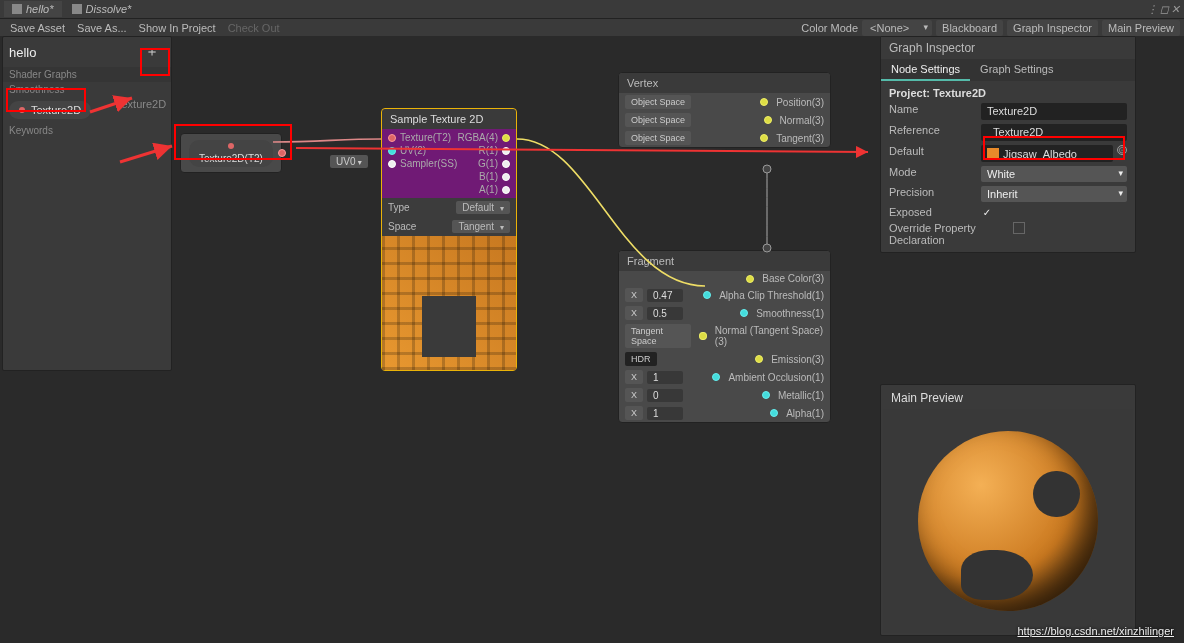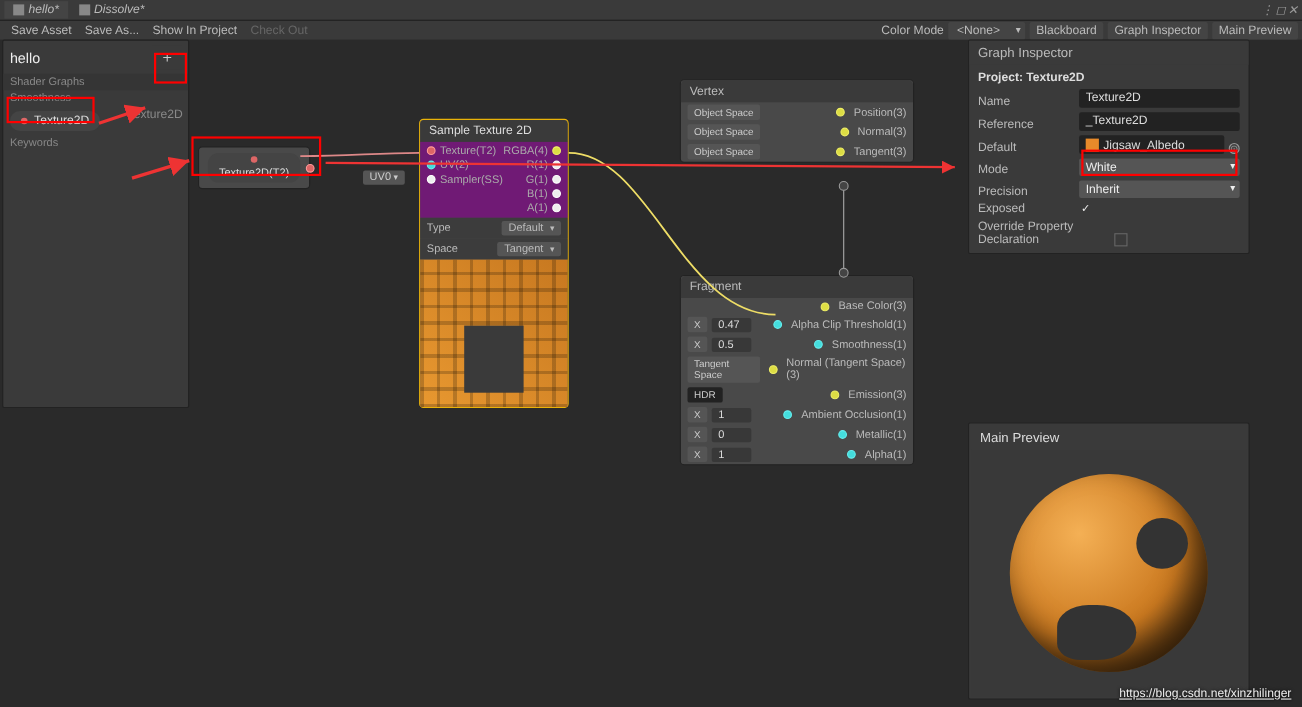--- a/index.html
+++ b/index.html
@@ -50,21 +50,21 @@
 .chip { background:#555; border-radius:2px; padding:2px 6px; font-size:9px; color:#ccc; }
 .chip.num { width:18px; text-align:center; }
 .val-field { background:#383838; border-radius:2px; padding:1px 6px; font-size:10px; width:36px; text-align:left; color:#ddd; }
 .inspector { position:absolute; right:48px; top:0; width:256px; background:#3a3a3a; border:1px solid #222; border-radius:2px; }
 .insp-head { padding:4px 8px; font-size:12px; background:#3a3a3a; }
 .insp-tabs { display:flex; background:#333; }
 .insp-tab { padding:4px 10px; font-size:11px; color:#bbb; }
 .insp-tab.active { border-bottom:2px solid #5ba; color:#eee; }
 .insp-body { padding: 4px 8px; }
 .insp-label { font-size:11px; color:#ddd; padding:2px 0; }
-.insp-row { display:flex; align-items:flex-end; gap:4px; padding:2px 0; font-size:11px; }
+.insp-row { display:flex; align-items:flex-start; gap:4px; padding:2px 0; font-size:11px; }
 .insp-row .lbl { width:88px; color:#bbb; }
 .insp-field { flex:1; background:#222; border-radius:2px; padding:2px 6px; color:#ddd; font-size:11px; height:17px; overflow:hidden;}
 .insp-drop { flex:1; background:#555; border-radius:2px; padding:2px 6px; font-size:11px; color:#eee; position:relative; }
 .insp-drop::after { content:'▾'; position:absolute; right:4px; font-size:9px; }
 .main-preview { position:absolute; right:48px; top:348px; width:256px; background:#3a3a3a; border:1px solid #222; border-radius:2px; padding:2px; }
 .mp-head { padding:4px 8px; font-size:12px; color:#ddd; }
 .sphere-area { width:100%; height:224px; background:#393939; display:flex; align-items:center; justify-content:center; }
 .sphere { width:180px; height:180px; border-radius:50%; background: radial-gradient(circle at 35% 30%, #f4b055, #cc7a20 55%, #5b3812 90%); position:relative; overflow:hidden; box-shadow: inset -12px -16px 28px #0009; }
 .sphere::after { content:''; position:absolute; left:24%; bottom:6%; width:40%; height:28%; background:#333; border-radius:40% 50% 50% 30%; }
 .sphere::before { content:''; position:absolute; right:10%; top:22%; width:26%; height:26%; background:#333; border-radius:50%; }
@@ -244,20 +244,24 @@
         <span class="chip num">X</span>
         <span class="val-field">1</span>
         <span style="flex:1"></span>
         <span class="port cyan in"></span>
         <span>Alpha(1)</span>
       </div>
   </div>
 
   <div class="inspector">
     <div class="insp-head">Graph Inspector</div>
+    <div class="insp-tabs">
+      <div class="insp-tab active">Node Settings</div>
+      <div class="insp-tab">Graph Settings</div>
+    </div>
     <div class="insp-body">
       <div class="insp-label" style="font-weight:bold;">Project: Texture2D</div>
       <div class="insp-row">
           <span class="lbl">Name</span>
           <span class="insp-field">Texture2D</span>
         </div>
       <div class="insp-row">
           <span class="lbl">Reference</span>
           <span class="insp-field">_Texture2D</span>
         </div>

